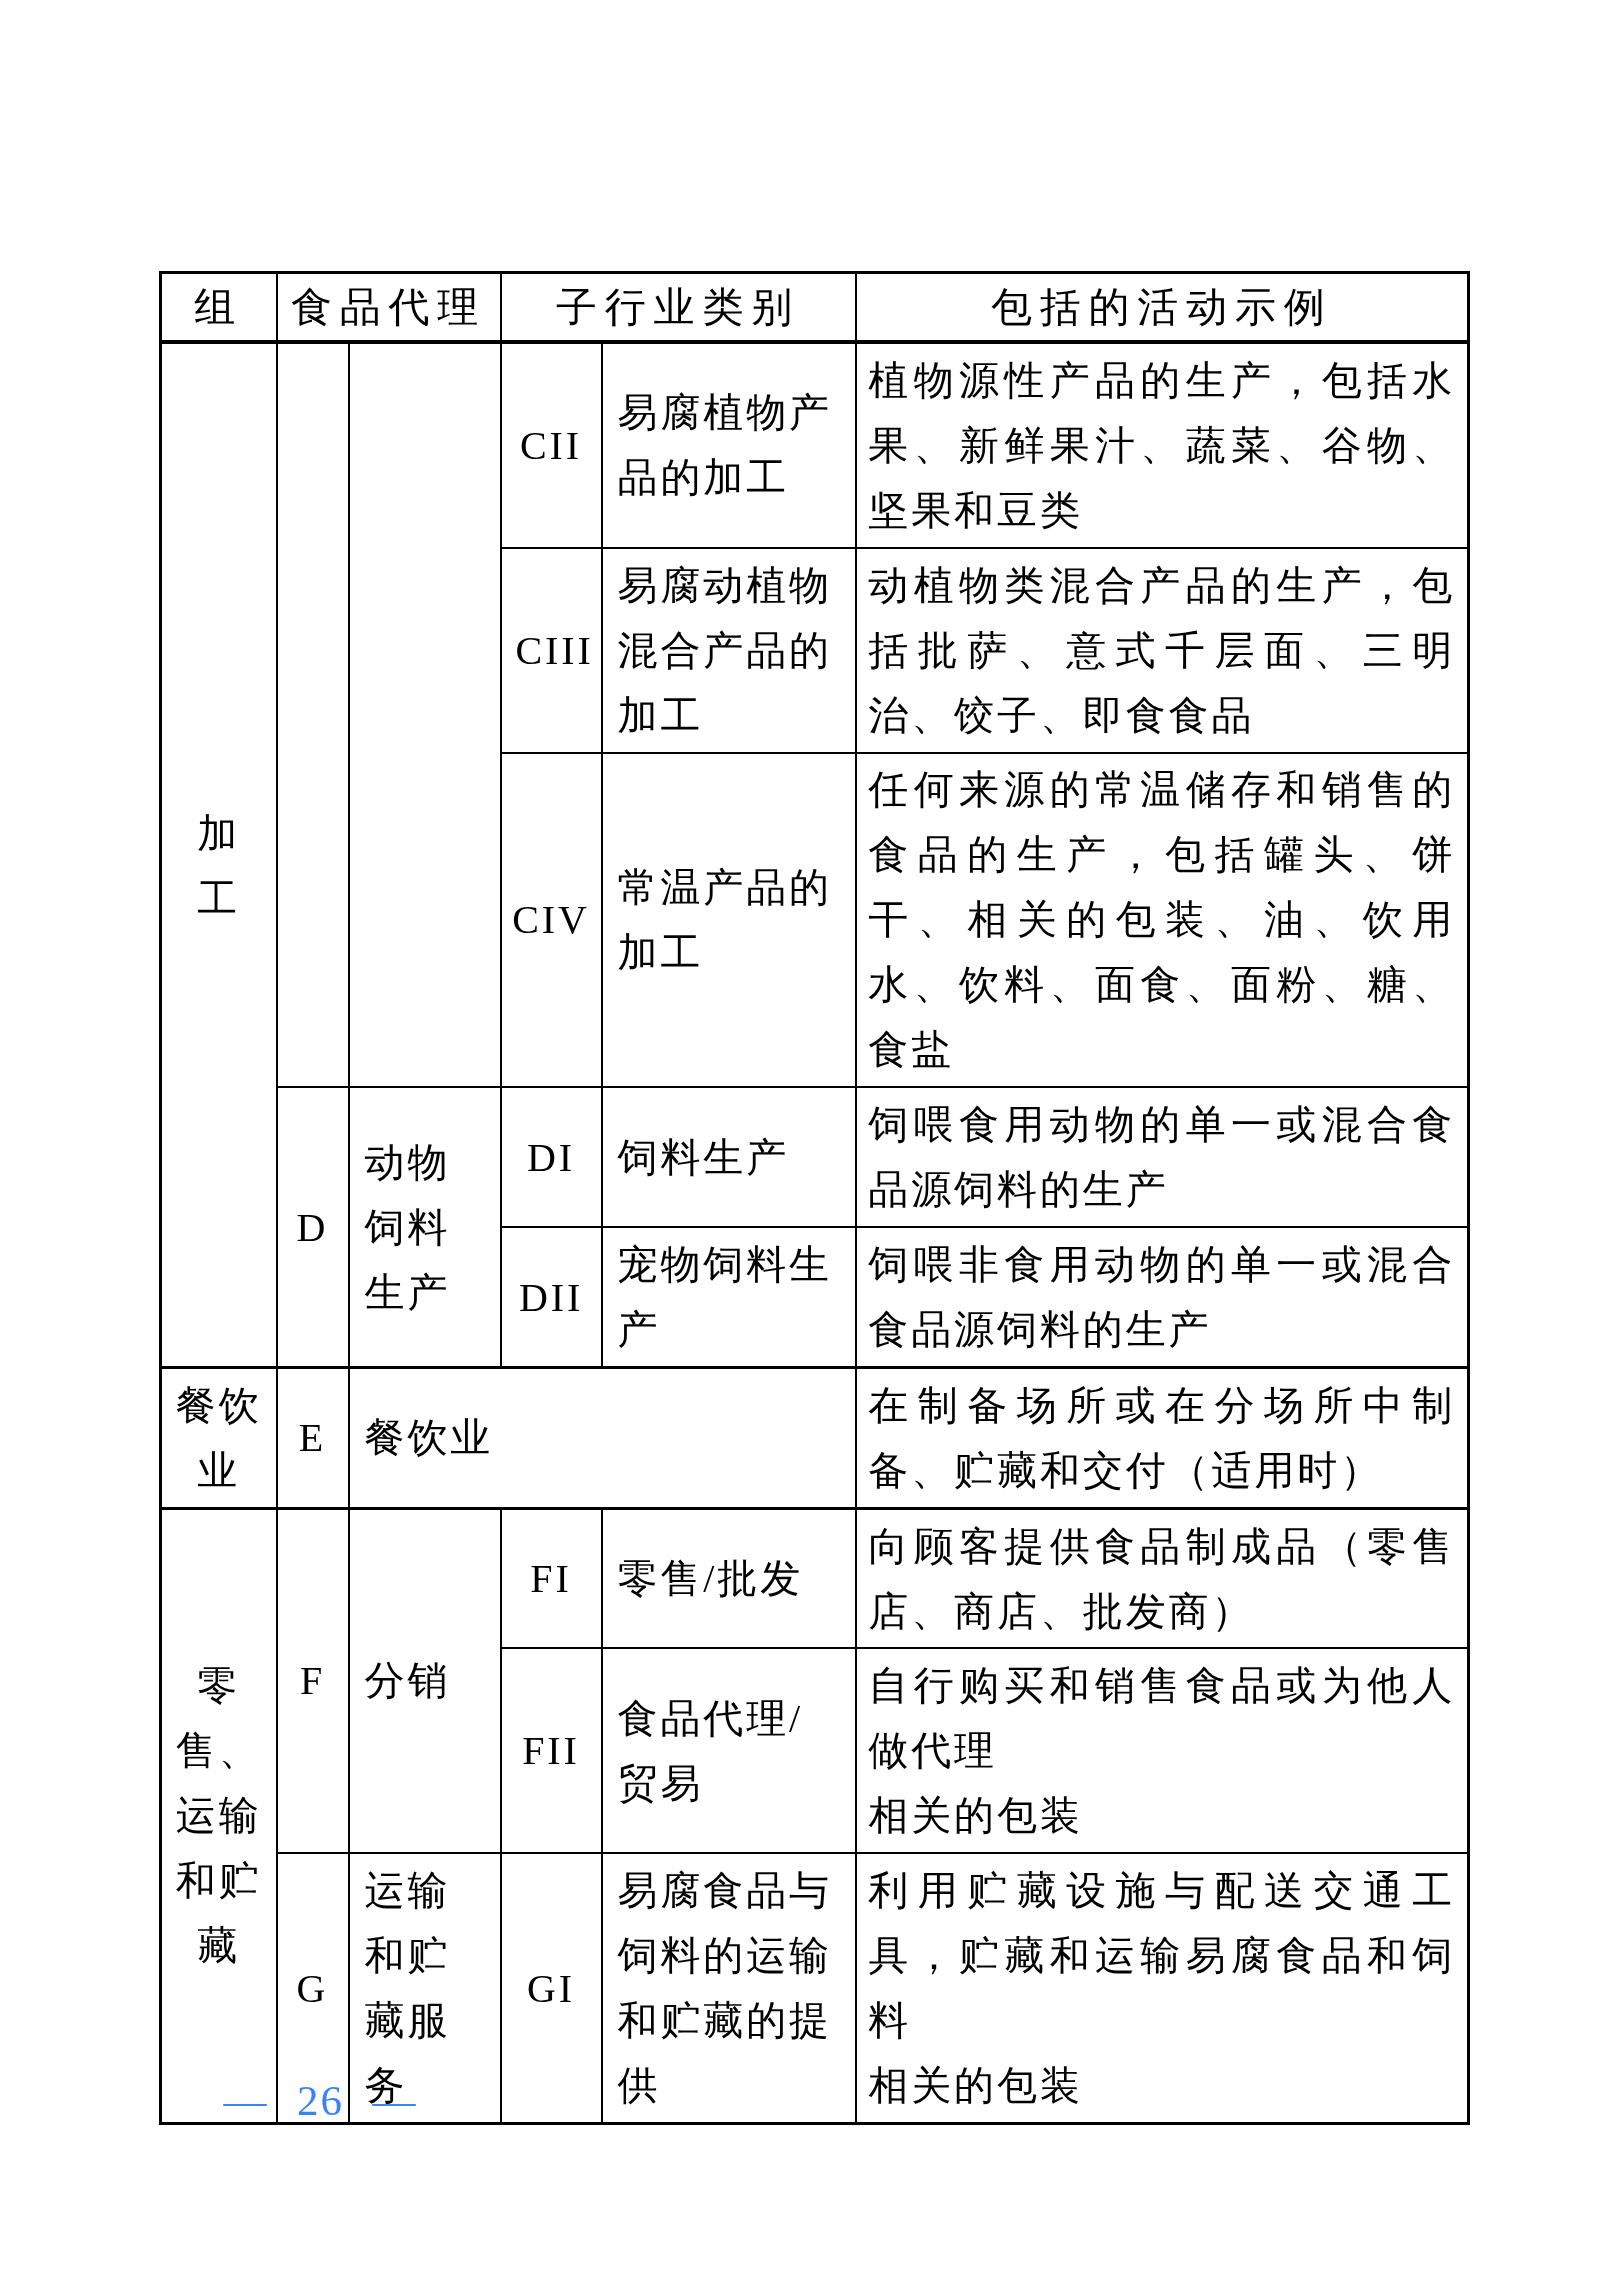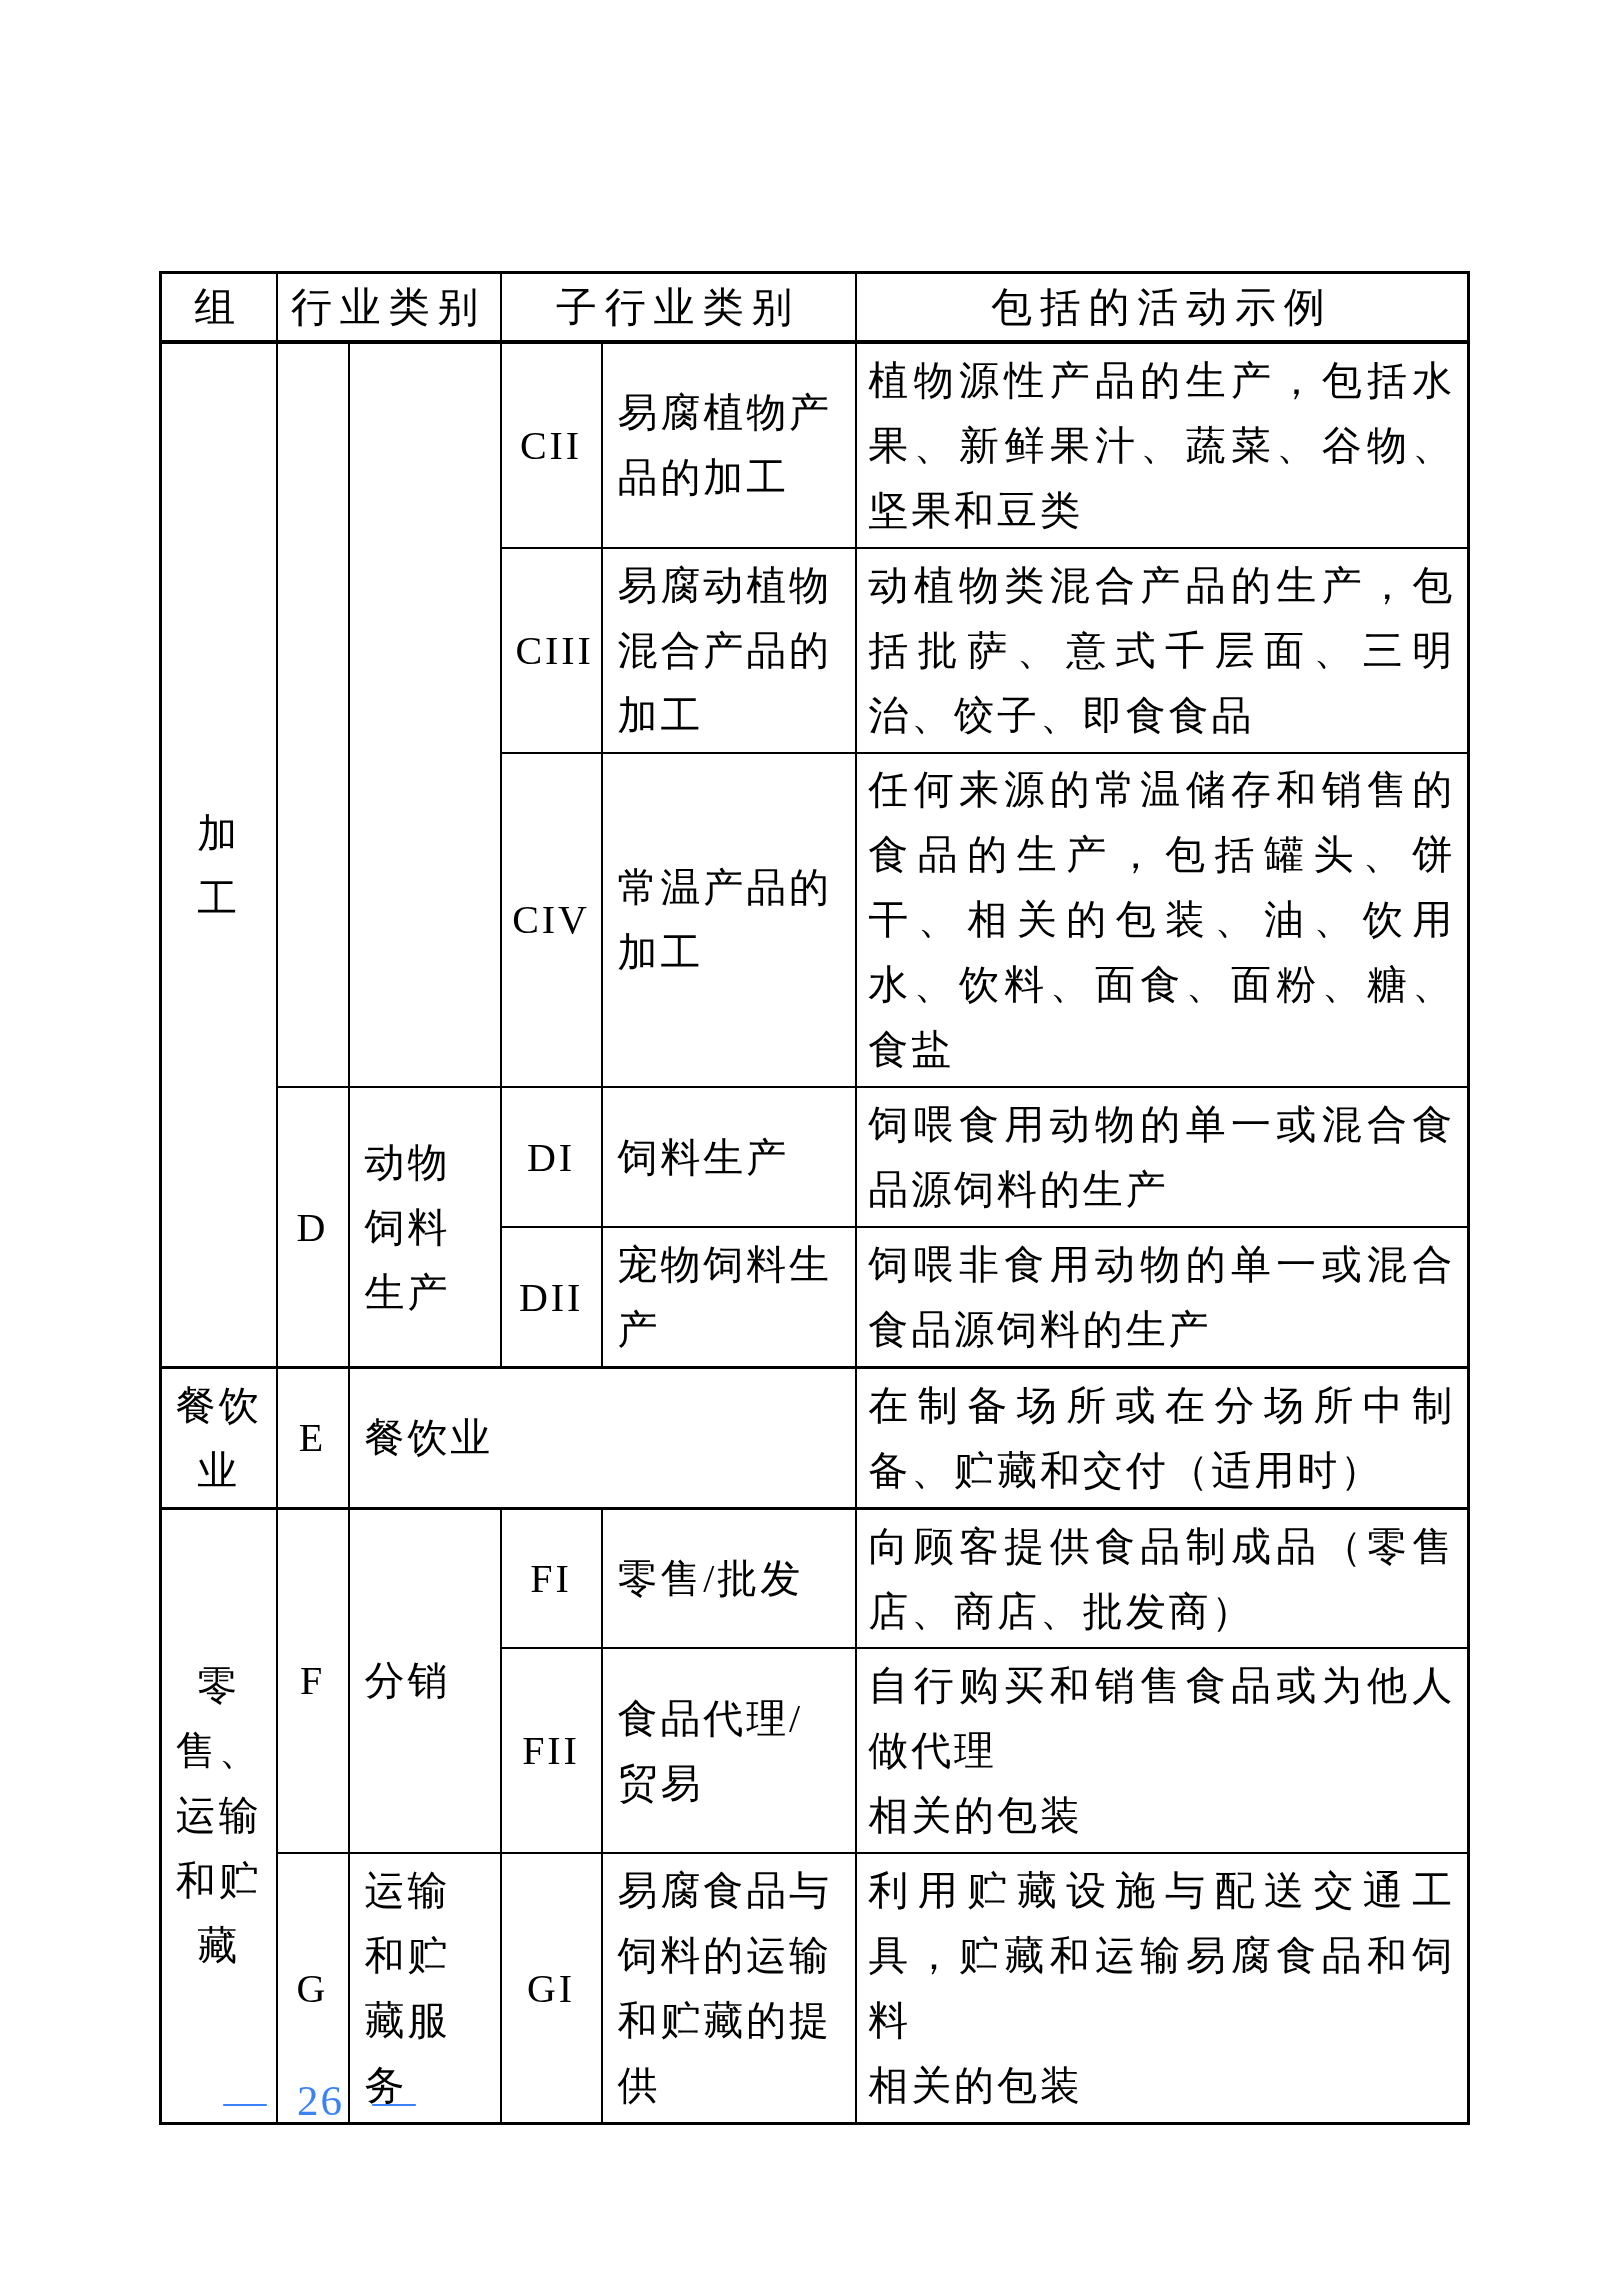--- a/index.html
+++ b/index.html
@@ -52,21 +52,21 @@
     <col style="width:116px">
       <col style="width:72px">
       <col style="width:152px">
     <col style="width:101px">
       <col style="width:254px">
       <col style="width:613px">
   </colgroup>
   <thead>
     <tr style="height:66px">
       <th>组</th>
-      <th colspan="2">行业类别</th>
+      <th colspan="2">食品代理</th>
       <th colspan="2">子行业类别</th>
       <th>包括的活动示例</th>
     </tr>
   </thead>
   <tbody>
     <tr style="height:200px">
       <td rowspan="5" class="c-group c-group--proc">加工</td>
       <td rowspan="3" class="c-code"></td>
       <td rowspan="3" class="c-name"></td>
       <td class="c-code">CII</td>

